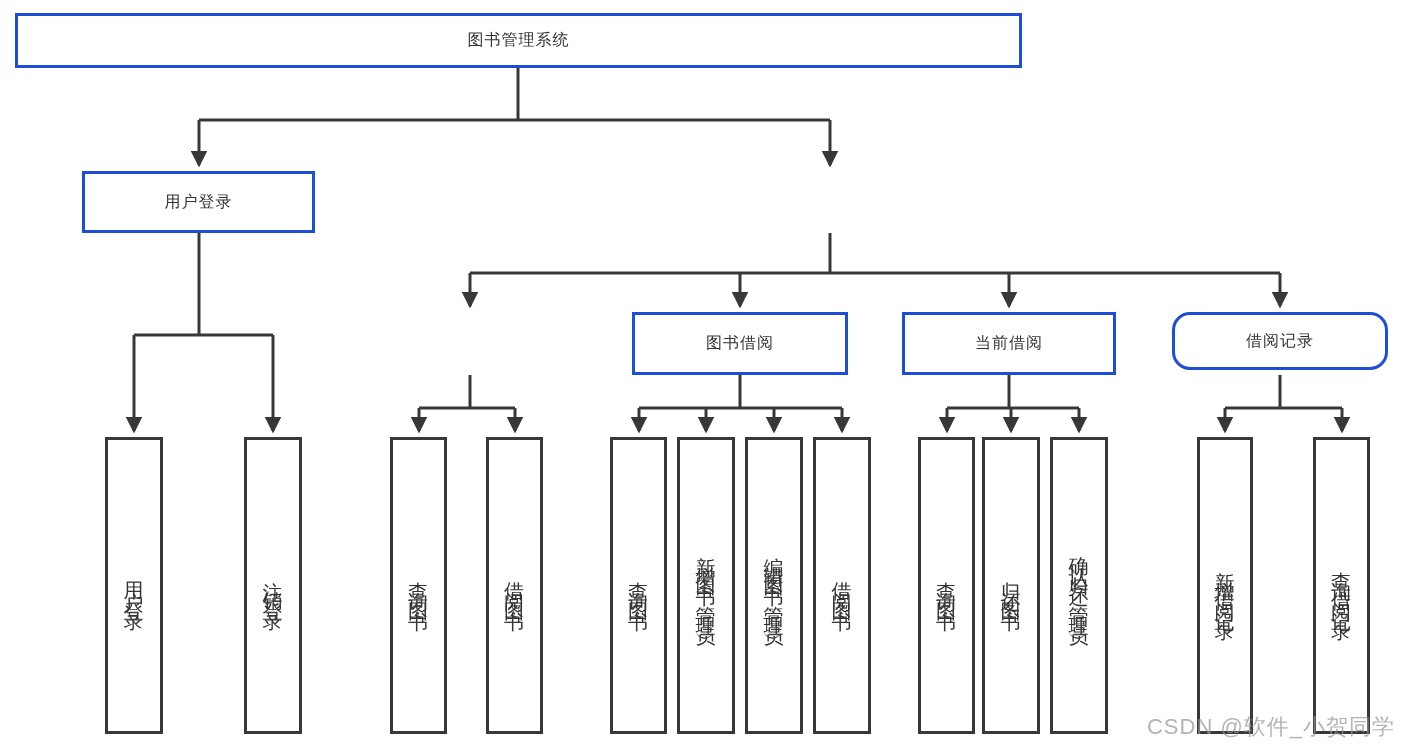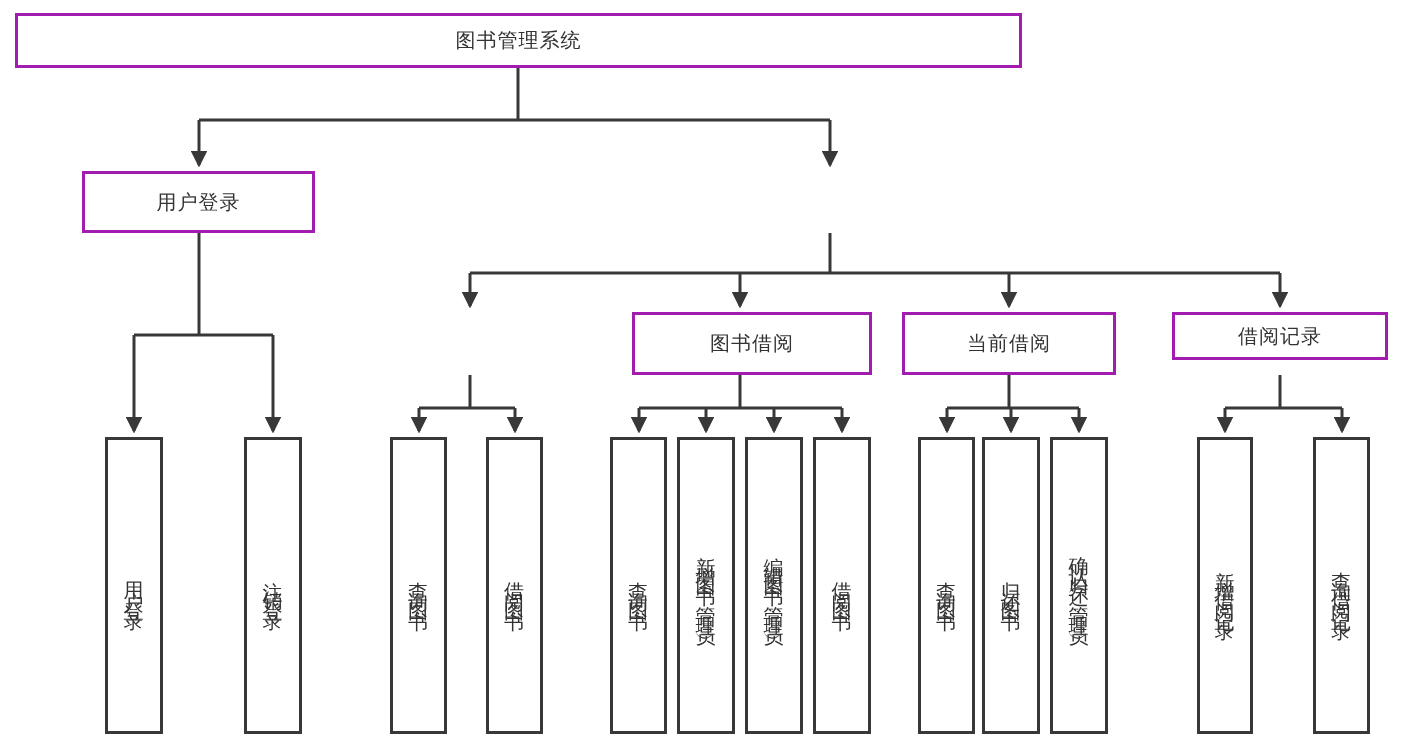--- a/index.html
+++ b/index.html
@@ -7,24 +7,24 @@
     position:relative;
     width:1405px;height:747px;
     background:#ffffff;
     font-family:"Liberation Sans", sans-serif;
     overflow:hidden;
   }
   #wires{position:absolute;left:0;top:0;z-index:1;}
   .hbox{
     position:absolute;
     box-sizing:border-box;
-    border:3px solid #a21caf;
+    border:3px solid #1d4ed8;
     background:#ffffff;
     display:flex;align-items:center;justify-content:center;
-    font-size:20px;color:#333333;letter-spacing:1px;
+    font-size:16px;color:#333333;letter-spacing:1px;
     z-index:2;
   }
   .vbox{
     position:absolute;
     box-sizing:border-box;
     border:3px solid #383838;
     background:#ffffff;
     display:flex;align-items:center;justify-content:center;
     top:437px;height:297px;
     z-index:2;
@@ -103,27 +103,27 @@
   </svg>
 
   <div class="hbox" style="left:15px;top:13px;width:1007px;height:55px;">
     <span>图书管理系统</span>
   </div>
 
   <div class="hbox" style="left:82px;top:171px;width:233px;height:62px;">
     <span>用户登录</span>
   </div>
 
-  <div class="hbox" style="left:632px;top:312px;width:240px;height:63px;">
+  <div class="hbox" style="left:632px;top:312px;width:216px;height:63px;">
     <span>图书借阅</span>
   </div>
   <div class="hbox" style="left:902px;top:312px;width:214px;height:63px;font-family:Liberation Mono, monospace;">
     <span>当前借阅</span>
   </div>
-  <div class="hbox" style="left:1172px;top:312px;width:216px;height:48px;">
+  <div class="hbox" style="left:1172px;top:312px;width:216px;height:58px;border-radius:18px;">
     <span>借阅记录</span>
   </div>
 
   <div class="vbox" style="left:105px;width:58px;">
     <span class="vlabel">用户登录</span>
   </div>
   <div class="vbox" style="left:244px;width:58px;">
     <span class="vlabel">注销登录</span>
   </div>
 
@@ -157,14 +157,15 @@
     <span class="vlabel">确认归还（管理员）</span>
   </div>
 
   <div class="vbox" style="left:1197px;width:56px;">
     <span class="vlabel">新增借阅记录</span>
   </div>
   <div class="vbox" style="left:1313px;width:57px;">
     <span class="vlabel">查询借阅记录</span>
   </div>
 
+  <div id="watermark">CSDN @软件_小贺同学</div>
 
 </div>
 
 </body></html>

